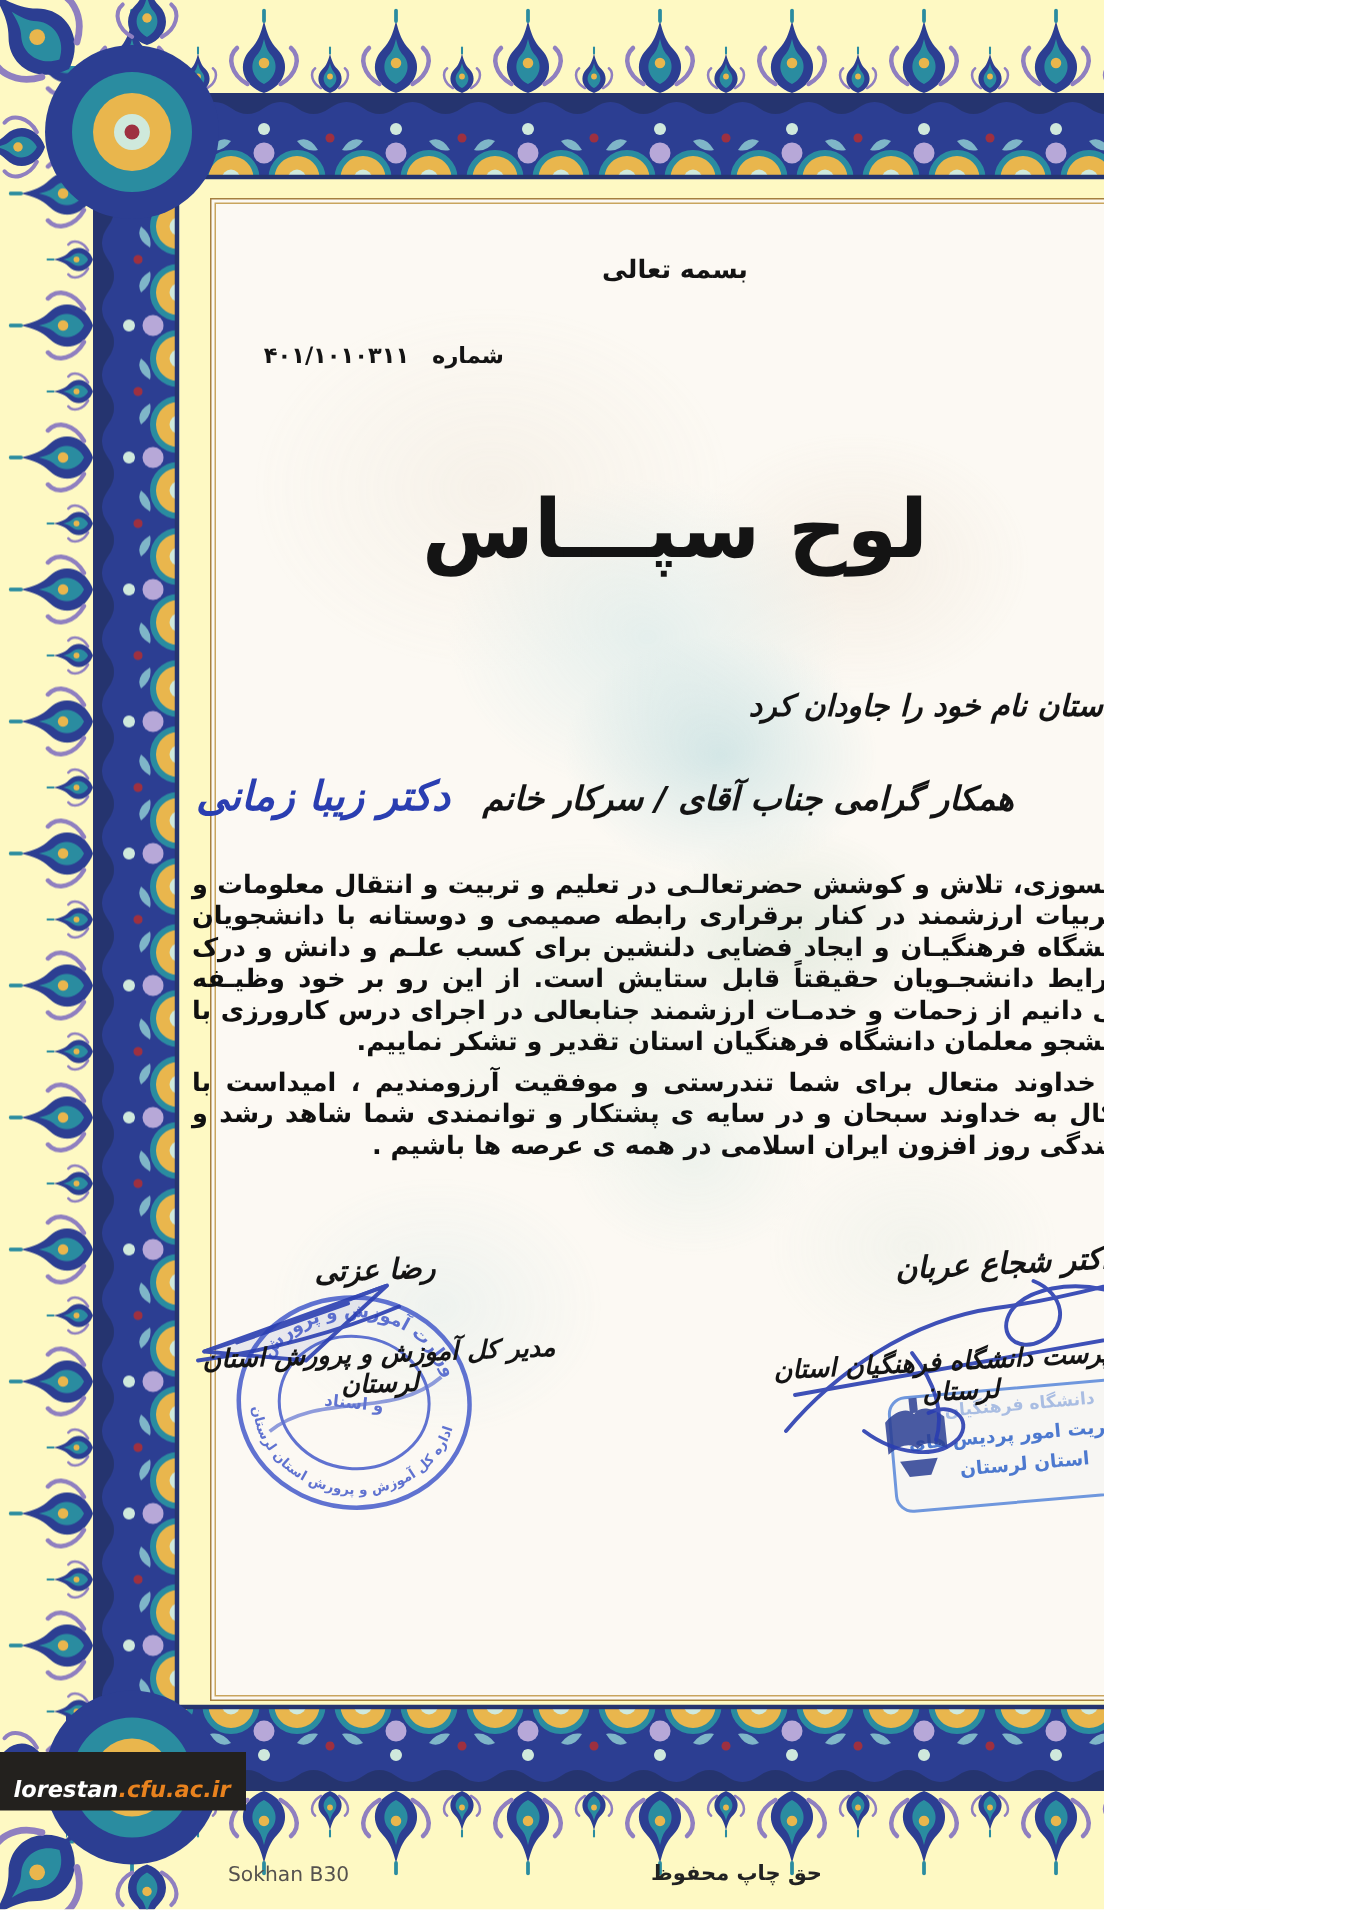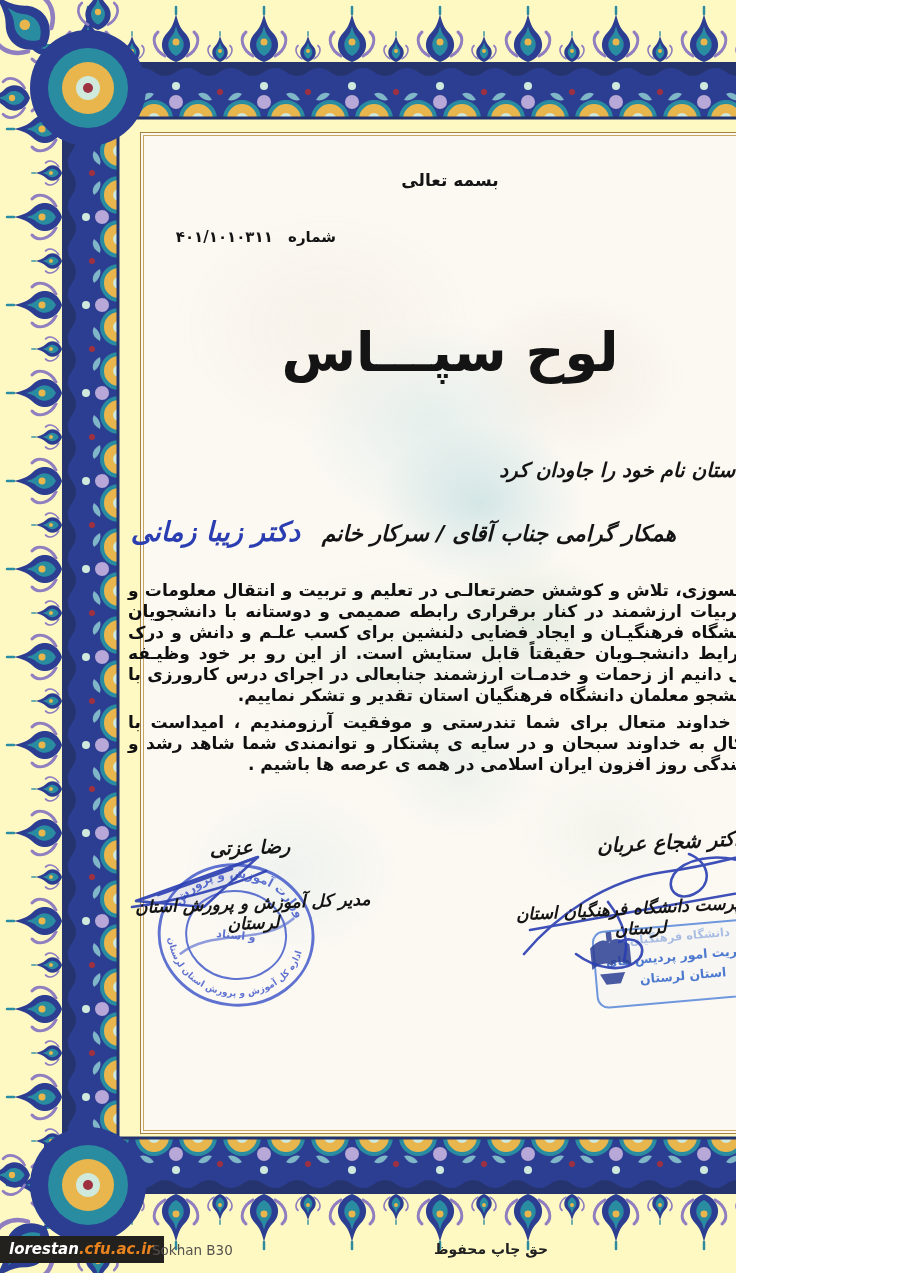--- a/index.html
+++ b/index.html
@@ -52,22 +52,22 @@
   .stamp-rect{
     left:594px;top:924px;width:172px;height:74px;border:2px solid #6f97dd;border-radius:12px;
     transform:rotate(-5deg);color:#4d79cf;direction:rtl;text-align:center;
     font-size:12.5px;font-weight:bold;line-height:20px;background:rgba(215,230,250,.12);
   }
   .stamp-rect .faint{opacity:.45;font-size:11.5px;}
   .stamp-circle{left:150px;top:858px;}
   .booklogo{left:584px;top:926px;transform:rotate(-6deg);opacity:.85;}
   .scribble{opacity:.9;}
   
-  .badge{left:0;top:1236px;background:#23211e;color:#ffffff;font-style:italic;font-weight:bold;
-         font-size:15px;padding:4px 10px 5px 9px;}
+  .badge{left:0;top:1168px;background:#23211e;color:#ffffff;font-style:italic;font-weight:bold;
+         font-size:15px;padding:16px 10px 5px 9px;}
   .badge .domain{color:#e8821e;}
   .sokhan{left:152px;top:1242px;font-size:13.5px;color:#55524e;}
   .copyright{left:392px;top:1241px;width:156px;text-align:right;direction:rtl;font-size:14px;font-weight:bold;color:#222;}
   .distribution{left:698px;top:1243px;width:92px;text-align:center;direction:rtl;font-size:14px;font-weight:bold;color:#222;margin-left:41px;}
 </style>
 </head>
 <body>
 
 <div class="page">
 

